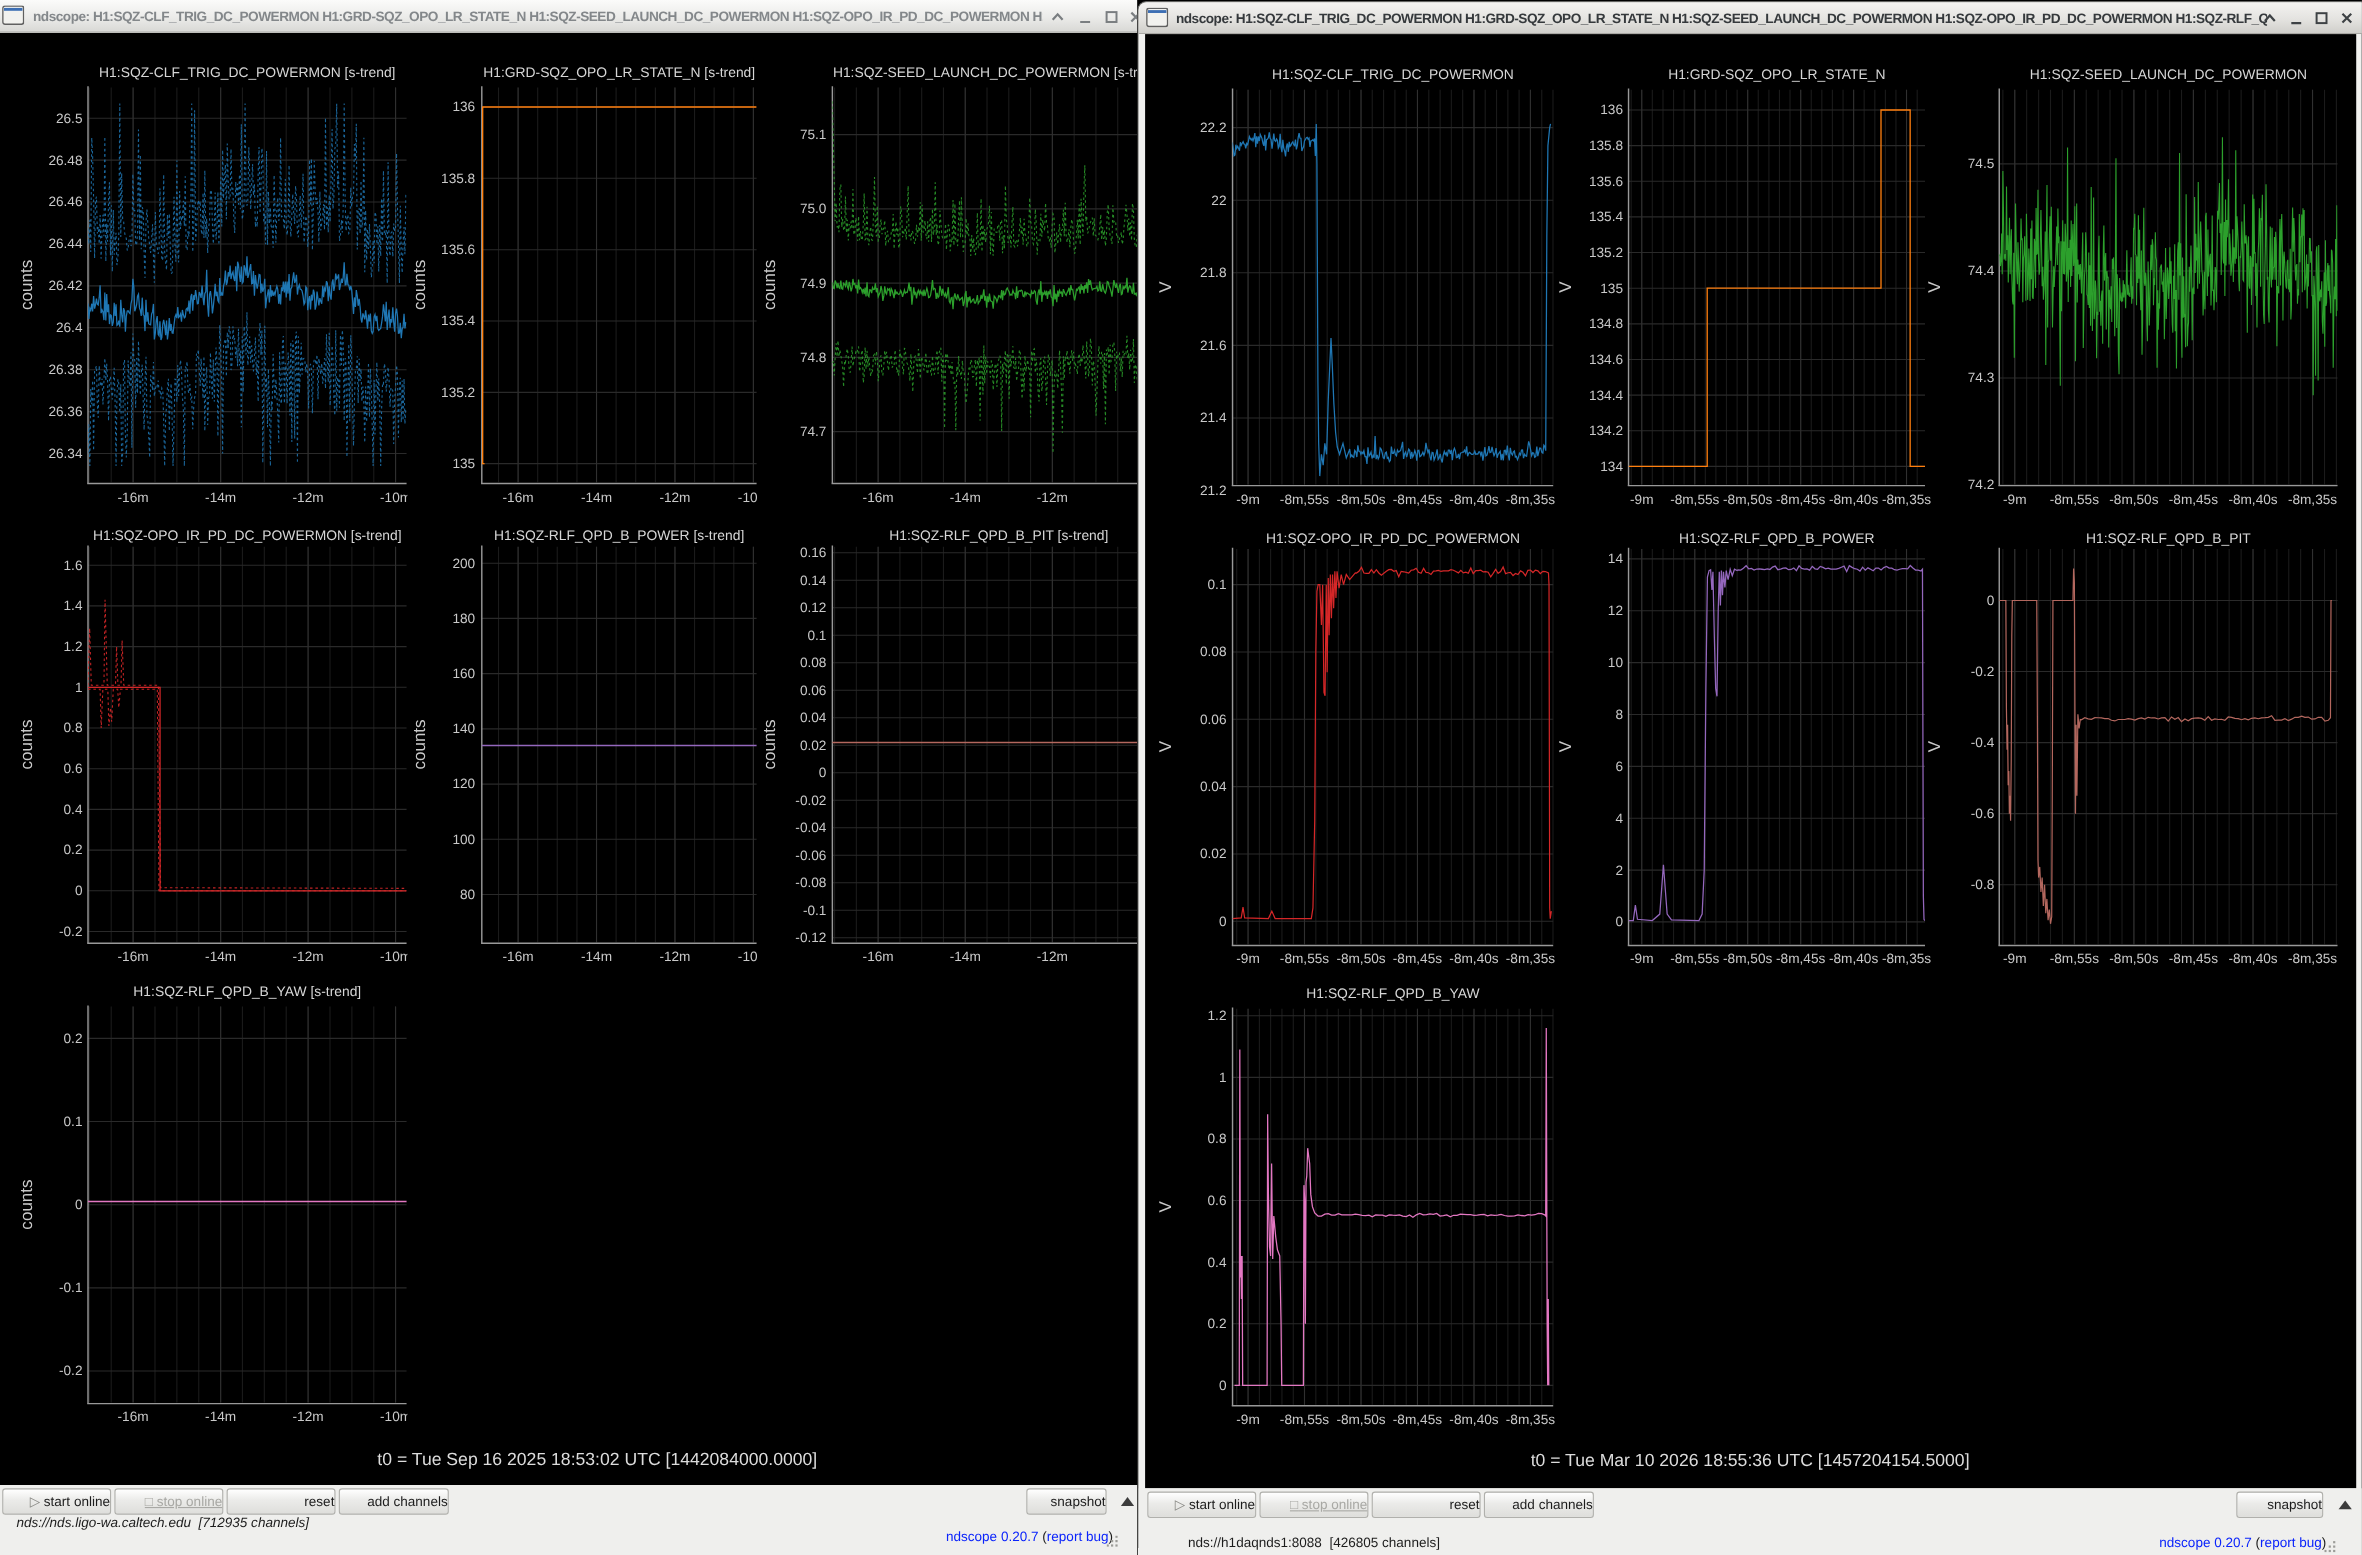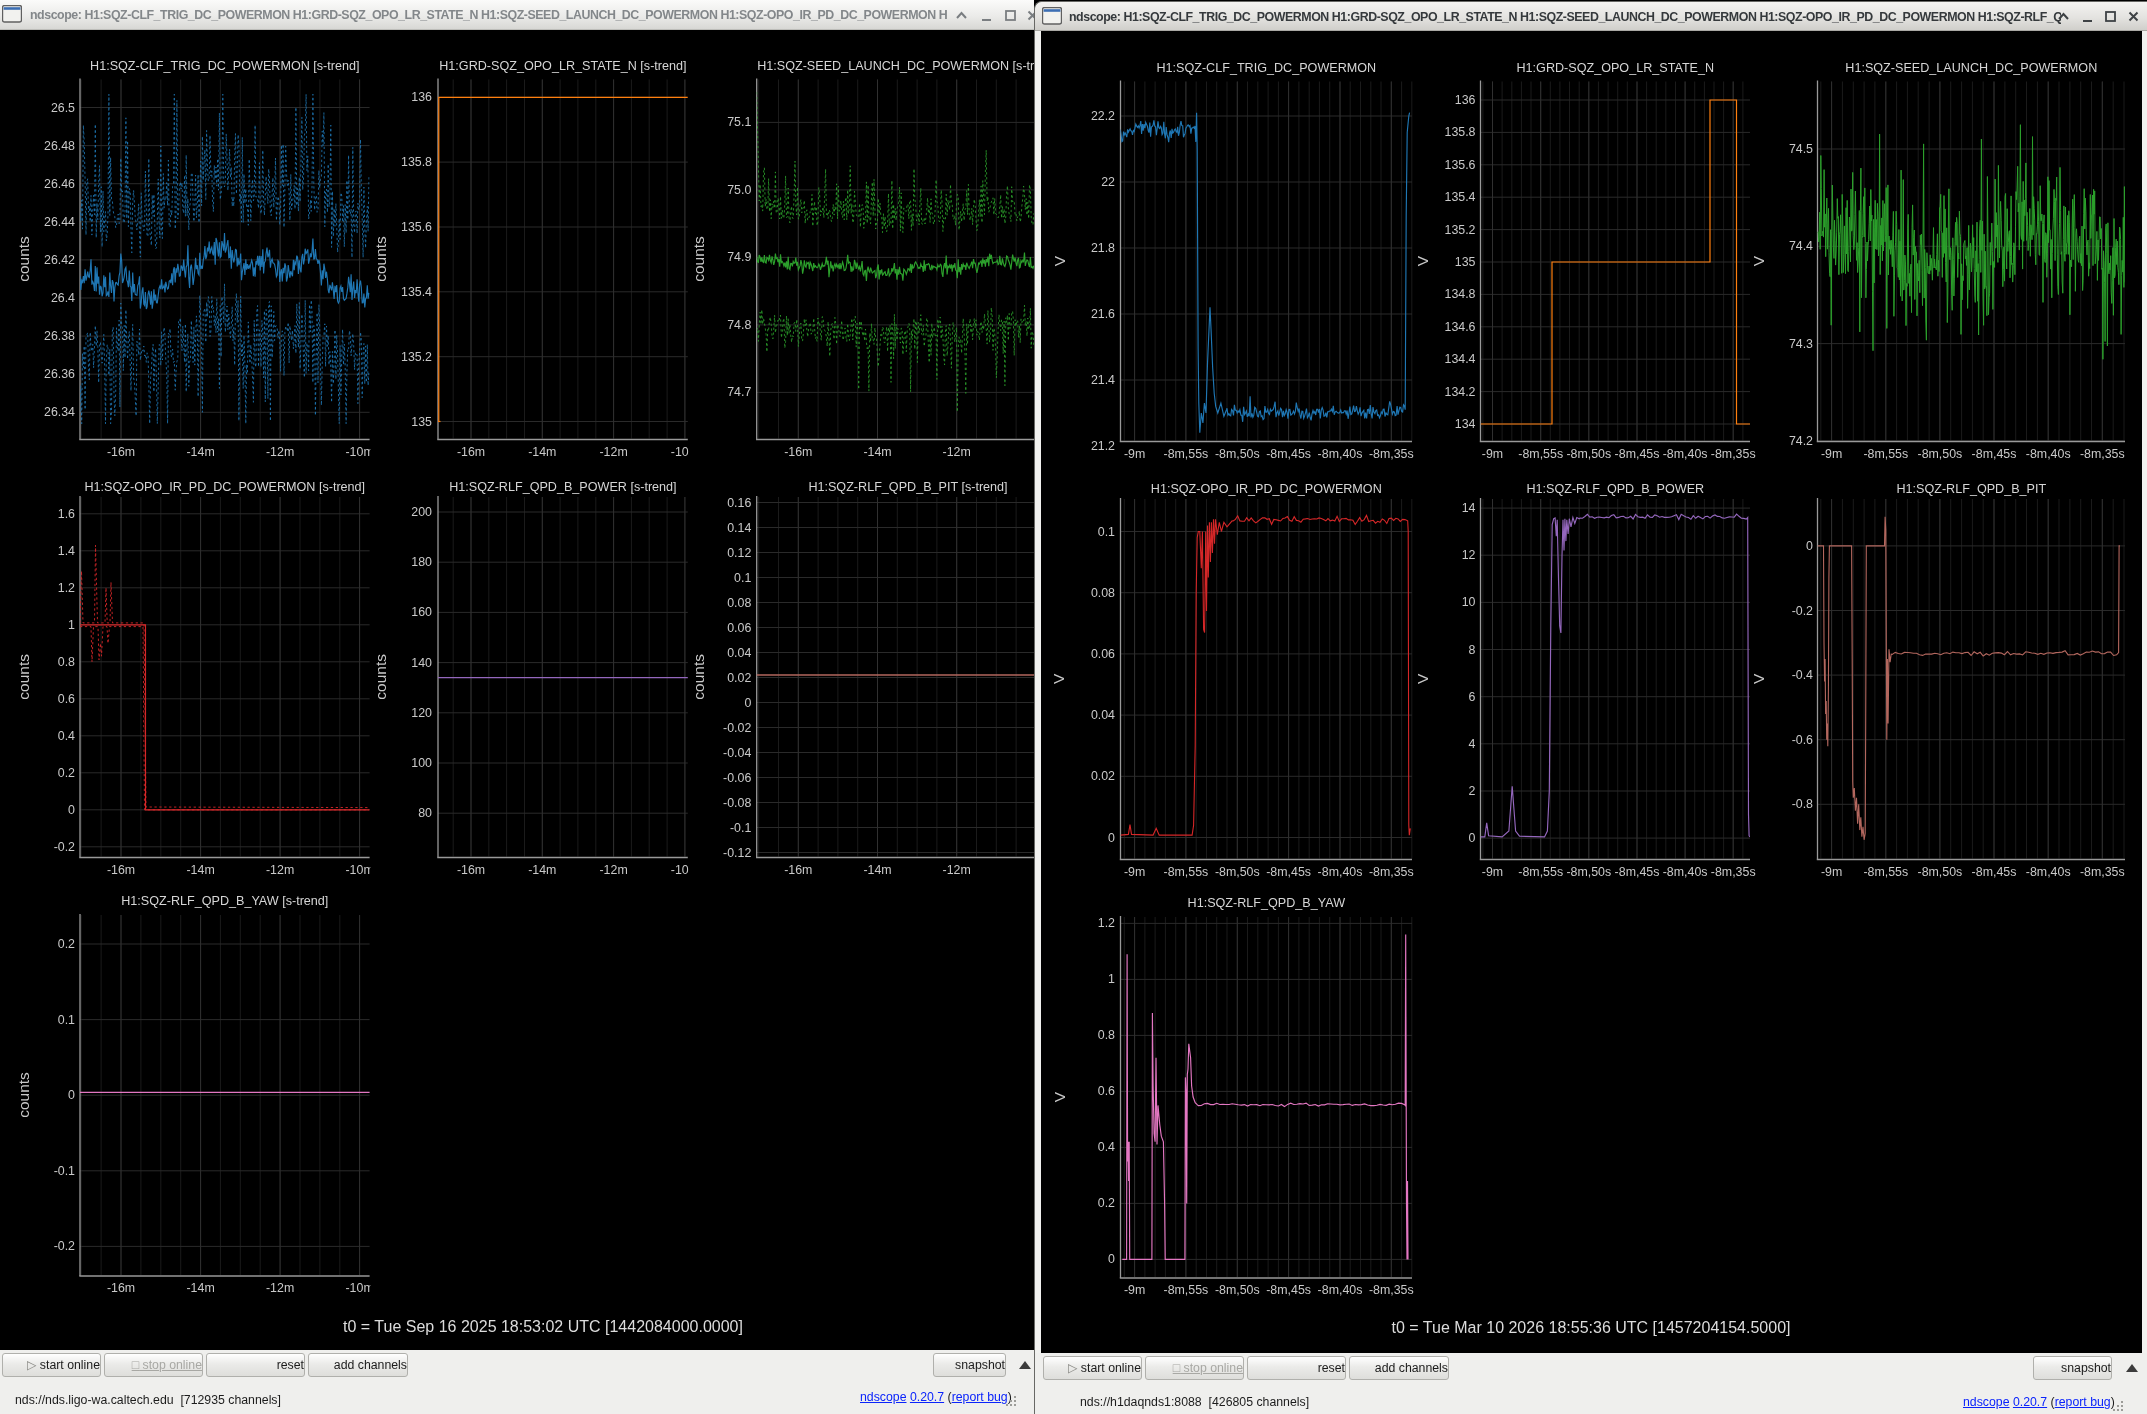--- a/index.html
+++ b/index.html
@@ -1,21 +1,21 @@
 <!DOCTYPE html>
 <html><head><meta charset="utf-8">
 <style>
 html,body{margin:0;padding:0;background:#000;}
 body{width:2147px;height:1414px;position:relative;overflow:hidden;font-family:"Liberation Sans",sans-serif;}
 .tb{position:absolute;left:0;right:0;top:0;height:29px;background:linear-gradient(#fbfbfa,#ebebe9 55%,#d8d8d5);}
 .tbtitle{position:absolute;top:0;height:29px;line-height:30px;font-size:12.4px;font-weight:bold;letter-spacing:-0.45px;white-space:nowrap;overflow:hidden;}
 .btn{position:absolute;height:22px;border:1px solid #b0b0ac;border-radius:3px;background:linear-gradient(#ffffff,#ebebe9 45%,#dededb);font-size:12.3px;color:#1c1c1c;text-align:right;line-height:22px;}
 .btn.dis{color:#a8a8a4;text-decoration:underline;}
 .statustext{position:absolute;font-size:12.3px;color:#1c1c1c;white-space:nowrap;}
-a.lk{color:#0b24fb;text-decoration:underline;}
+a.lk{color:#0b24fb;}
 .ctl{position:absolute;top:8px;width:13px;height:13px;}
 </style></head>
 <body>
 
 <div style="position:absolute;left:0;top:0;width:1034px;height:1414px;background:#000;overflow:hidden">
 <div class="tb" style="border-bottom:1px solid #bdbdb9;">
 <svg style="position:absolute;left:2px;top:5px" width="20" height="18" viewBox="0 0 20 18">
 <rect x="0.5" y="0.5" width="19" height="16.5" rx="2" fill="#f2f2ef" stroke="#606060" stroke-width="1.4"></rect>
 <rect x="1.6" y="2.2" width="16.8" height="2.6" fill="#3d6fb4"></rect>
 </svg>
@@ -373,21 +373,21 @@
 </svg>
 <div style="position:absolute;left:0;top:1350px;width:1034px;height:64px;background:#efefed;">
 <div class="btn" style="left:2px;top:3px;width:97px;"><span style="color:#8a8a86">▷</span> start online</div>
 <div class="btn dis" style="left:104px;top:3px;width:97px;"><span>□</span> stop online</div>
 <div class="btn" style="left:206px;top:3px;width:97px;">reset</div>
 <div class="btn" style="left:308px;top:3px;width:98px;">add channels</div>
 <div class="btn" style="left:933px;top:3px;width:71px;">snapshot</div>
 <svg style="position:absolute;left:1018px;top:9px" width="14" height="11" viewBox="0 0 14 11">
         <path d="M1,10 L7,2 L13,10 Z" fill="#3c3c3c"></path>
       </svg>
-<div class="statustext" style="left:15px;top:43px;">nds://nds.ligo-wa.caltech.edu&nbsp; [712935 channels]</div>
+<div class="statustext" style="left:15px;top:27px;font-style:italic;">nds://nds.ligo-wa.caltech.edu&nbsp; [712935 channels]</div>
 <div class="statustext" style="left:860px;top:40px;"><a class="lk">ndscope</a> <a class="lk">0.20.7</a> (<a class="lk">report bug</a>)</div>
 <svg style="position:absolute;left:1006px;top:46px" width="11" height="11" viewBox="0 0 11 11">
         <rect x="8" y="0" width="2" height="2" fill="#9c9c98"></rect>
         <rect x="8" y="4" width="2" height="2" fill="#9c9c98"></rect>
         <rect x="4" y="4" width="2" height="2" fill="#9c9c98"></rect>
         <rect x="8" y="8" width="2" height="2" fill="#9c9c98"></rect>
         <rect x="4" y="8" width="2" height="2" fill="#9c9c98"></rect>
         <rect x="0" y="8" width="2" height="2" fill="#9c9c98"></rect>
       </svg>
 </div>

